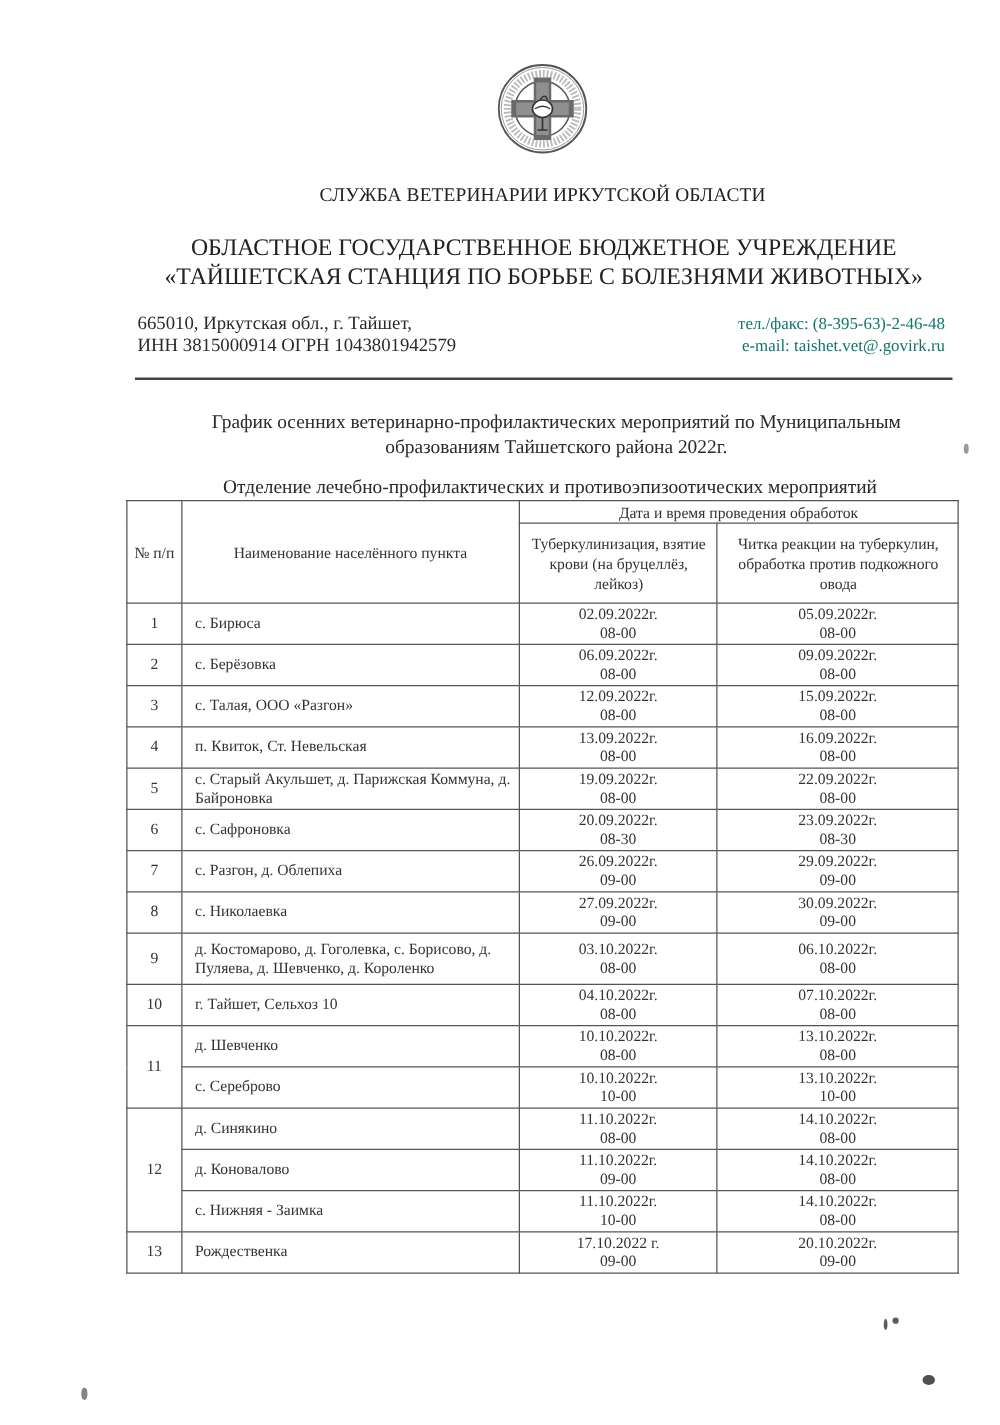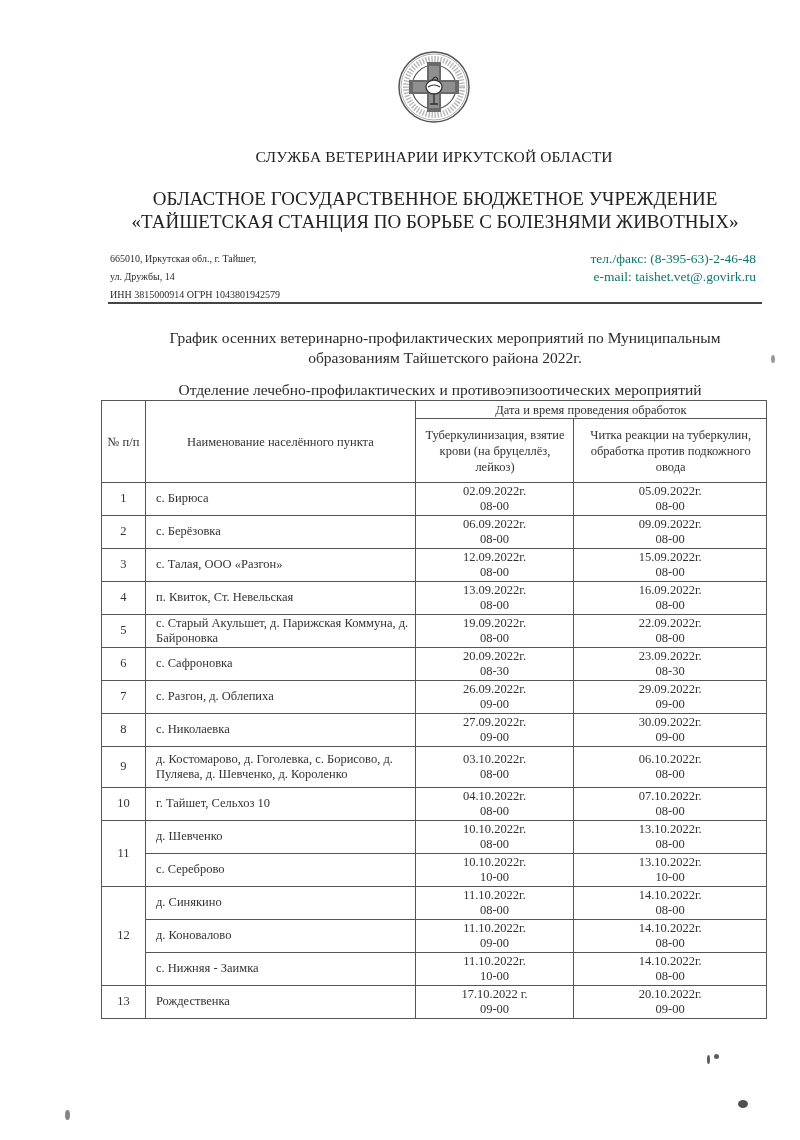--- a/index.html
+++ b/index.html
@@ -4,21 +4,21 @@
 <style>
   html, body { margin: 0; padding: 0; }
   body {
     width: 800px; height: 1140px; background: #ffffff; position: relative; overflow: hidden;
     font-family: "Liberation Serif", "DejaVu Serif", serif; color: #2a2a2a;
   }
   .abs { position: absolute; }
   .logo { left: 397px; top: 50px; width: 74px; height: 74px; }
   .agency { left: 0; width: 800px; top: 148px; text-align: center; font-size: 15.5px; letter-spacing: 0.1px; color: #222; margin-left: 34px; }
   .org { left: 0; width: 870px; top: 187px; text-align: center; font-size: 19px; line-height: 23px; color: #222; }
-  .addr { left: 110px; top: 250px; font-size: 10px; line-height: 18px; color: #2a2a2a; }
+  .addr { left: 110px; top: 250px; font-size: 15px; line-height: 18px; color: #2a2a2a; }
   .contact { right: 44px; top: 250px; text-align: right; font-size: 13.5px; line-height: 18px; color: #0f766e; }
   .hr { left: 108px; width: 654px; top: 302px; height: 0; border-top: 2.5px solid #444; }
   .title { left: 0; width: 890px; top: 328px; text-align: center; font-size: 15.5px; line-height: 20px; color: #2a2a2a; }
   .dept { left: 0; width: 880px; top: 381px; text-align: center; font-size: 15.5px; color: #2a2a2a; }
   .speck { background: #333; border-radius: 50%; }
 
   table.sched {
     position: absolute; left: 101px; top: 400px; width: 666px;
     border-collapse: collapse; font-size: 12.5px; color: #333;
   }
@@ -58,21 +58,20 @@
 
 <div class="abs agency">СЛУЖБА ВЕТЕРИНАРИИ ИРКУТСКОЙ ОБЛАСТИ</div>
 
 <div class="abs org">
   <div>ОБЛАСТНОЕ ГОСУДАРСТВЕННОЕ БЮДЖЕТНОЕ УЧРЕЖДЕНИЕ</div>
   <div>«ТАЙШЕТСКАЯ СТАНЦИЯ ПО БОРЬБЕ С БОЛЕЗНЯМИ ЖИВОТНЫХ»</div>
 </div>
 
 <div class="abs addr">
   <div>665010, Иркутская обл.,  г. Тайшет,</div>
-  <div>ул. Дружбы, 14</div>
   <div>ИНН 3815000914 ОГРН 1043801942579</div>
 </div>
 
 <div class="abs contact">
   <div>тел./факс: (8-395-63)-2-46-48</div>
   <div>e-mail: taishet.vet@.govirk.ru</div>
 </div>
 
 <div class="abs hr"></div>
 

